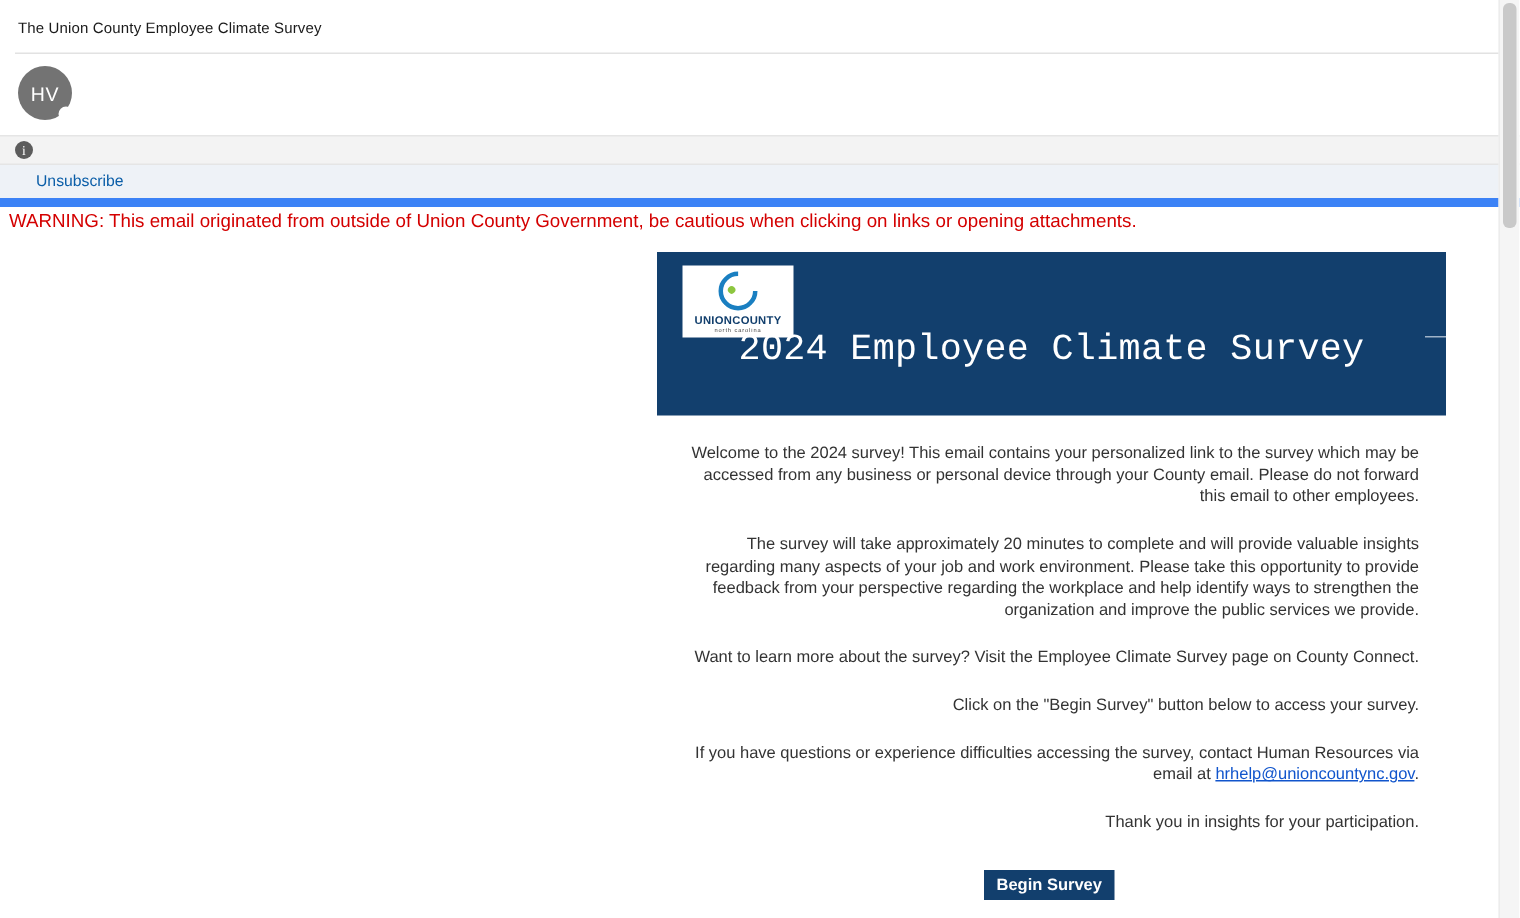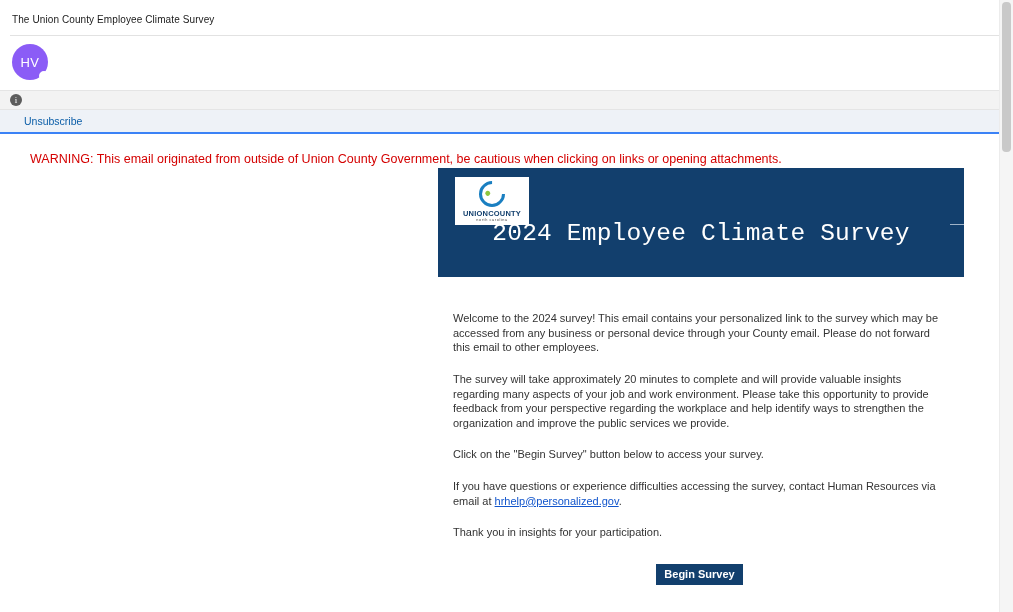--- a/index.html
+++ b/index.html
@@ -32,21 +32,21 @@
 
   .sender-row {
     display: flex;
     align-items: flex-start;
     padding: 8px 0 4px 12px;
   }
   .avatar {
     width: 36px;
     height: 36px;
     border-radius: 50%;
-    background: #8b5cf6;
+    background: #737373;
     color: #ffffff;
     font-size: 13px;
     display: flex;
     align-items: center;
     justify-content: center;
     letter-spacing: .5px;
     flex: none;
     position: relative;
   }
   .avatar .presence {
@@ -125,35 +125,34 @@
     line-height: 12px;
     text-align: center;
     font-family: "Liberation Serif", serif;
     margin-right: 6px;
     flex: none;
   }
 
   
   .unsub-bar {
     background: #eef2f7;
-    border-bottom: 2px solid #3b82f6;
+    border-bottom: 6px solid #3b82f6;
     padding: 5px 0 5px 24px;
     font-size: 10.5px;
   }
   .unsub-link {
     color: #0b5ea8;
     text-decoration: none;
   }
 
   
   .warning {
     color: #d40000;
     font-size: 12.5px;
-    padding: 18px 0 0 6px;
-    margin-left: 24px;
+    padding: 2px 0 0 6px;
   }
 
   
   .survey-wrap {
     position: absolute;
     left: 438px;
     top: 168px;
     width: 526px;
   }
   .survey-banner {
@@ -224,21 +223,22 @@
     background: #9fb3c8;
   }
 
   .survey-body {
     padding: 18px 18px 0 15px;
     font-size: 11px;
     line-height: 1.33;
     color: #333333;
   }
   .survey-body p {
-    margin: 16px 0 17px 0;
+    margin: 0 0 17px 0;
+    text-align: right;
   }
   .mail-link {
     color: #1155cc;
     text-decoration: underline;
   }
 
   .begin-wrap {
     text-align: center;
     margin-top: 24px;
   }
@@ -303,23 +303,24 @@
       <div class="logo-text">UNIONCOUNTY</div>
       <div class="logo-sub">north carolina</div>
     </div>
     <div class="banner-rule"></div>
     <div class="banner-title">2024 Employee Climate Survey</div>
   </div>
 
   <div class="survey-body">
     <p>Welcome to the 2024 survey!  This email contains your personalized link to the survey which may be accessed from any business or personal device through your County email. Please do not forward this email to other employees.</p>
     <p>The survey will take approximately 20 minutes to complete and will provide valuable insights regarding many aspects of your job and work environment.  Please take this opportunity to provide feedback from your perspective regarding the workplace and help identify ways to strengthen the organization and improve the public services we provide.</p>
+    <p>Want to learn more about the survey? Visit the Employee Climate Survey page on County Connect.</p>
     <p>Click on the "Begin Survey" button below to access your survey.</p>
     <p>
-      <span>If you have questions or experience difficulties accessing the survey, contact Human Resources via email at </span><a class="mail-link" href="#">hrhelp@personalized.gov</a><span>.</span>
+      <span>If you have questions or experience difficulties accessing the survey, contact Human Resources via email at </span><a class="mail-link" href="#">hrhelp@unioncountync.gov</a><span>.</span>
     </p>
     <p>Thank you in insights for your participation.</p>
 
     <div class="begin-wrap">
       <a class="begin-btn" href="#">Begin Survey</a>
     </div>
 
   </div>
 </div>
 

